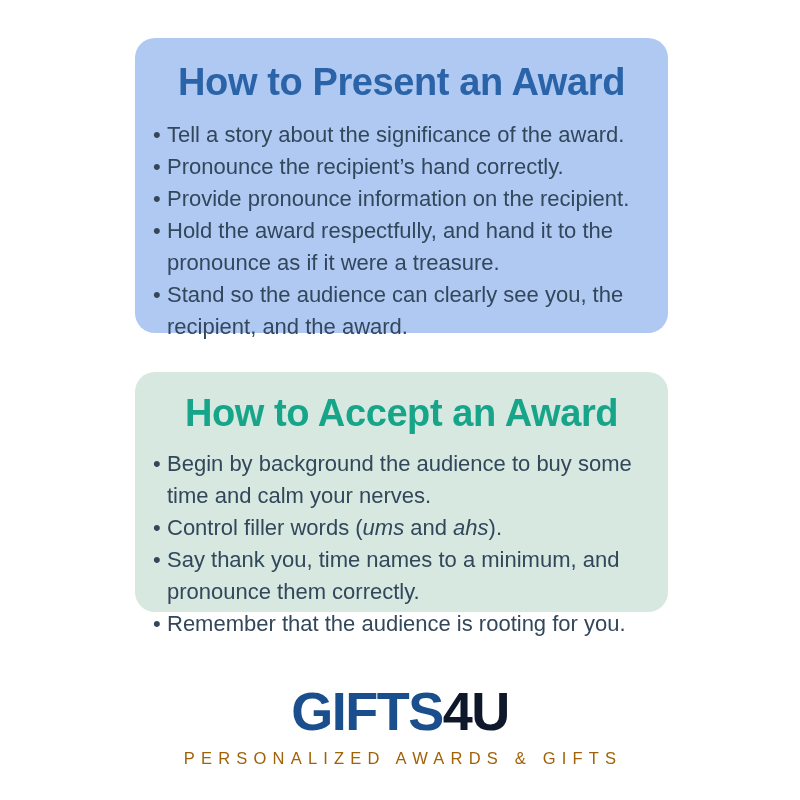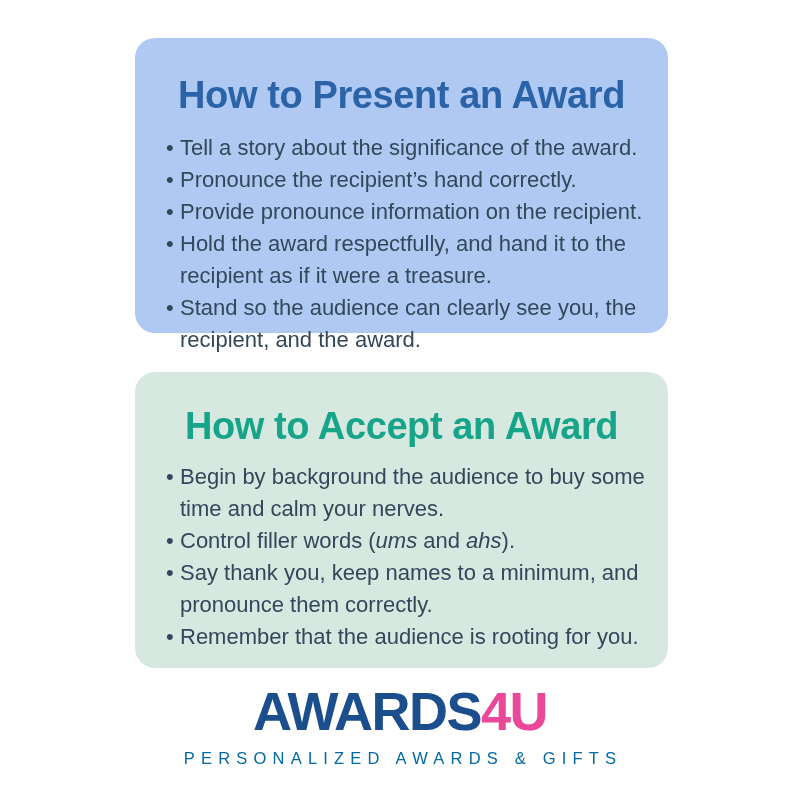--- a/index.html
+++ b/index.html
@@ -23,32 +23,32 @@
     align-items: center;
   }
 
   
   .card {
     position: absolute;
     left: 135px;
     width: 533px;
     box-sizing: border-box;
     border-radius: 20px;
-    padding: 13px;
+    padding: 0;
   }
 
   .card-present {
     top: 38px;
     height: 295px;
     background: #afc9f2;
   }
 
   .card-accept {
     top: 372px;
-    height: 296px;
+    height: 240px;
     background: #d6e8df;
   }
 
   .card-title {
     text-align: center;
     font-weight: bold;
     font-size: 38px;
     line-height: 1;
     letter-spacing: -0.4px;
     margin: 0;
@@ -114,26 +114,26 @@
 
   .logo-wordmark {
     font-size: 54px;
     font-weight: bold;
     letter-spacing: -1.5px;
     line-height: 1;
     margin: 0;
   }
 
   .logo-awards { color: #1b4e8c; }
-  .logo-4u { color: #ec4899; }
+  .logo-4u { color: #0f172a; }
 
   .logo-tagline {
     margin: 12px 0 6px 0;
     font-size: 16.5px;
-    color: #0369a1;
+    color: #a16207;
     letter-spacing: 6.2px;
     line-height: 1;
     text-indent: 6.2px;
   }
 </style>
 </head>
 <body>
 
 <div class="poster">
 
@@ -148,21 +148,21 @@
       <li class="bullet-item">
         <span class="dot">•</span>
         <span class="txt">Pronounce the recipient’s hand correctly.</span>
       </li>
       <li class="bullet-item">
         <span class="dot">•</span>
         <span class="txt">Provide pronounce information on the recipient.</span>
       </li>
       <li class="bullet-item">
         <span class="dot">•</span>
-        <span class="txt">Hold the award respectfully, and hand it to the recipient as if it were a treasure.</span>
+        <span class="txt">Hold the award respectfully, and hand it to the pronounce as if it were a treasure.</span>
       </li>
       <li class="bullet-item">
         <span class="dot">•</span>
         <span class="txt">Stand so the audience can clearly see you, the recipient, and the award.</span>
       </li>
     </ul>
   </section>
 
   <section class="card card-accept">
     <h2 class="card-title">How to Accept an Award</h2>
@@ -171,27 +171,27 @@
       <li class="bullet-item">
         <span class="dot">•</span>
         <span class="txt">Begin by background the audience to buy some time and calm your nerves.</span>
       </li>
       <li class="bullet-item">
         <span class="dot">•</span>
         <span class="txt">Control filler words (<em>ums</em> and <em>ahs</em>).</span>
       </li>
       <li class="bullet-item">
         <span class="dot">•</span>
-        <span class="txt">Say thank you, keep names to a minimum, and pronounce them correctly.</span>
+        <span class="txt">Say thank you, time names to a minimum, and pronounce them correctly.</span>
       </li>
       <li class="bullet-item">
         <span class="dot">•</span>
         <span class="txt">Remember that the audience is rooting for you.</span>
       </li>
     </ul>
   </section>
 
   <div class="logo-block">
-    <div class="logo-wordmark"><span class="logo-awards">AWARDS</span><span class="logo-4u">4U</span></div>
+    <div class="logo-wordmark"><span class="logo-awards">GIFTS</span><span class="logo-4u">4U</span></div>
     <div class="logo-tagline">PERSONALIZED AWARDS &amp; GIFTS</div>
   </div>
 
 </div>
 
 </body></html>

